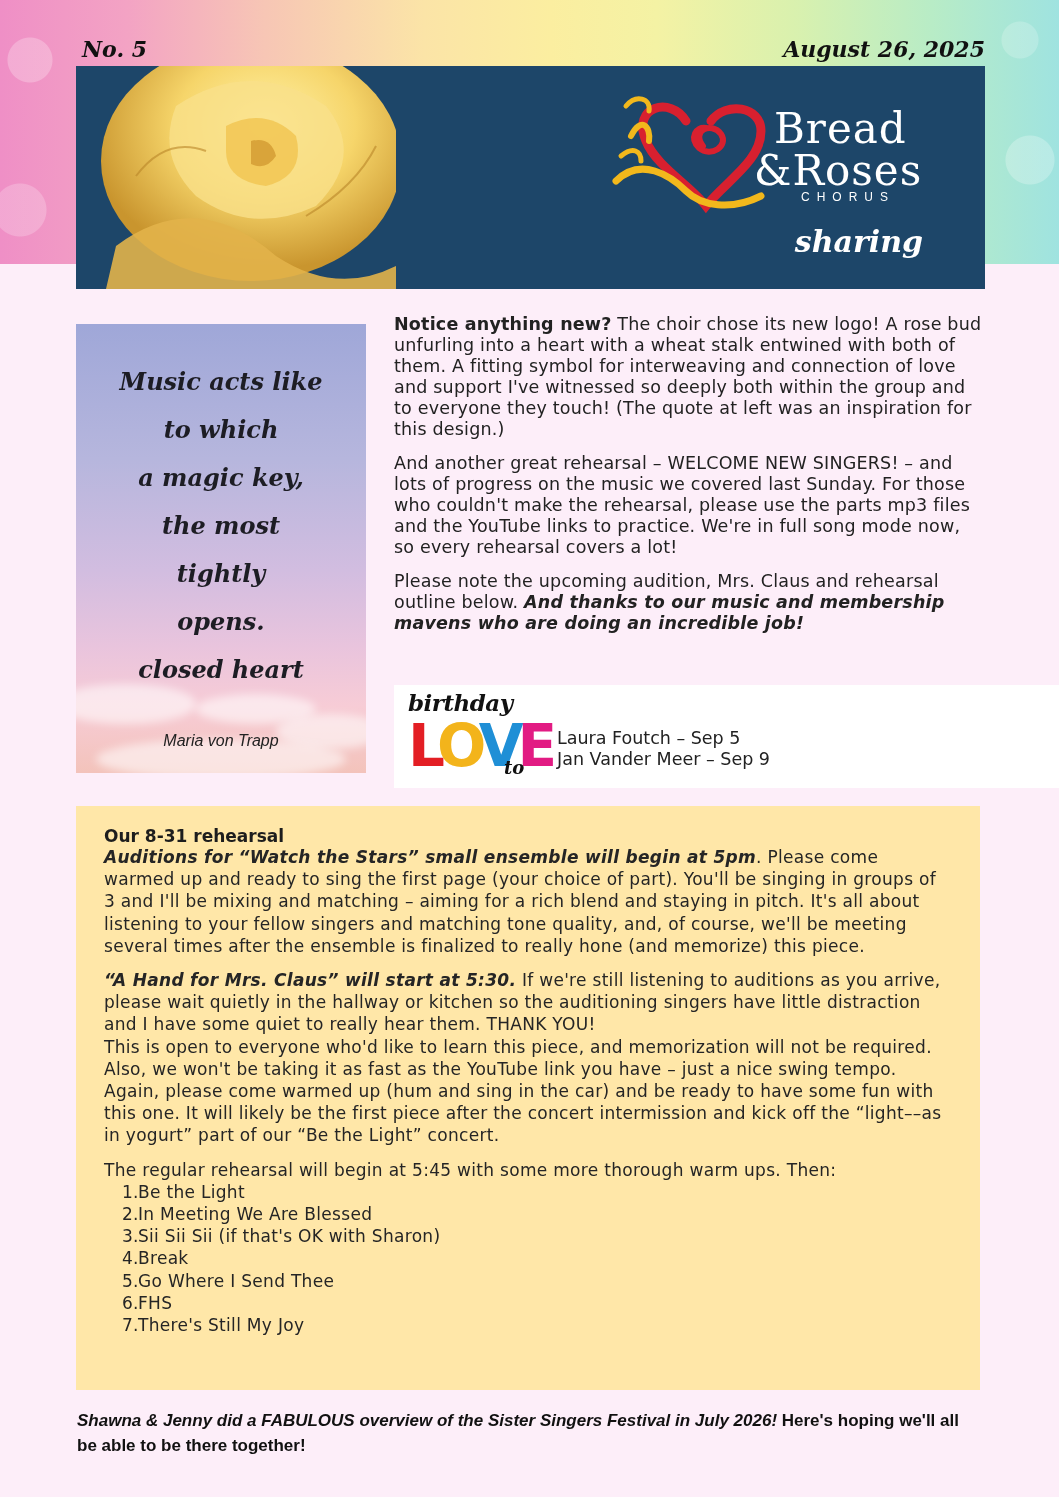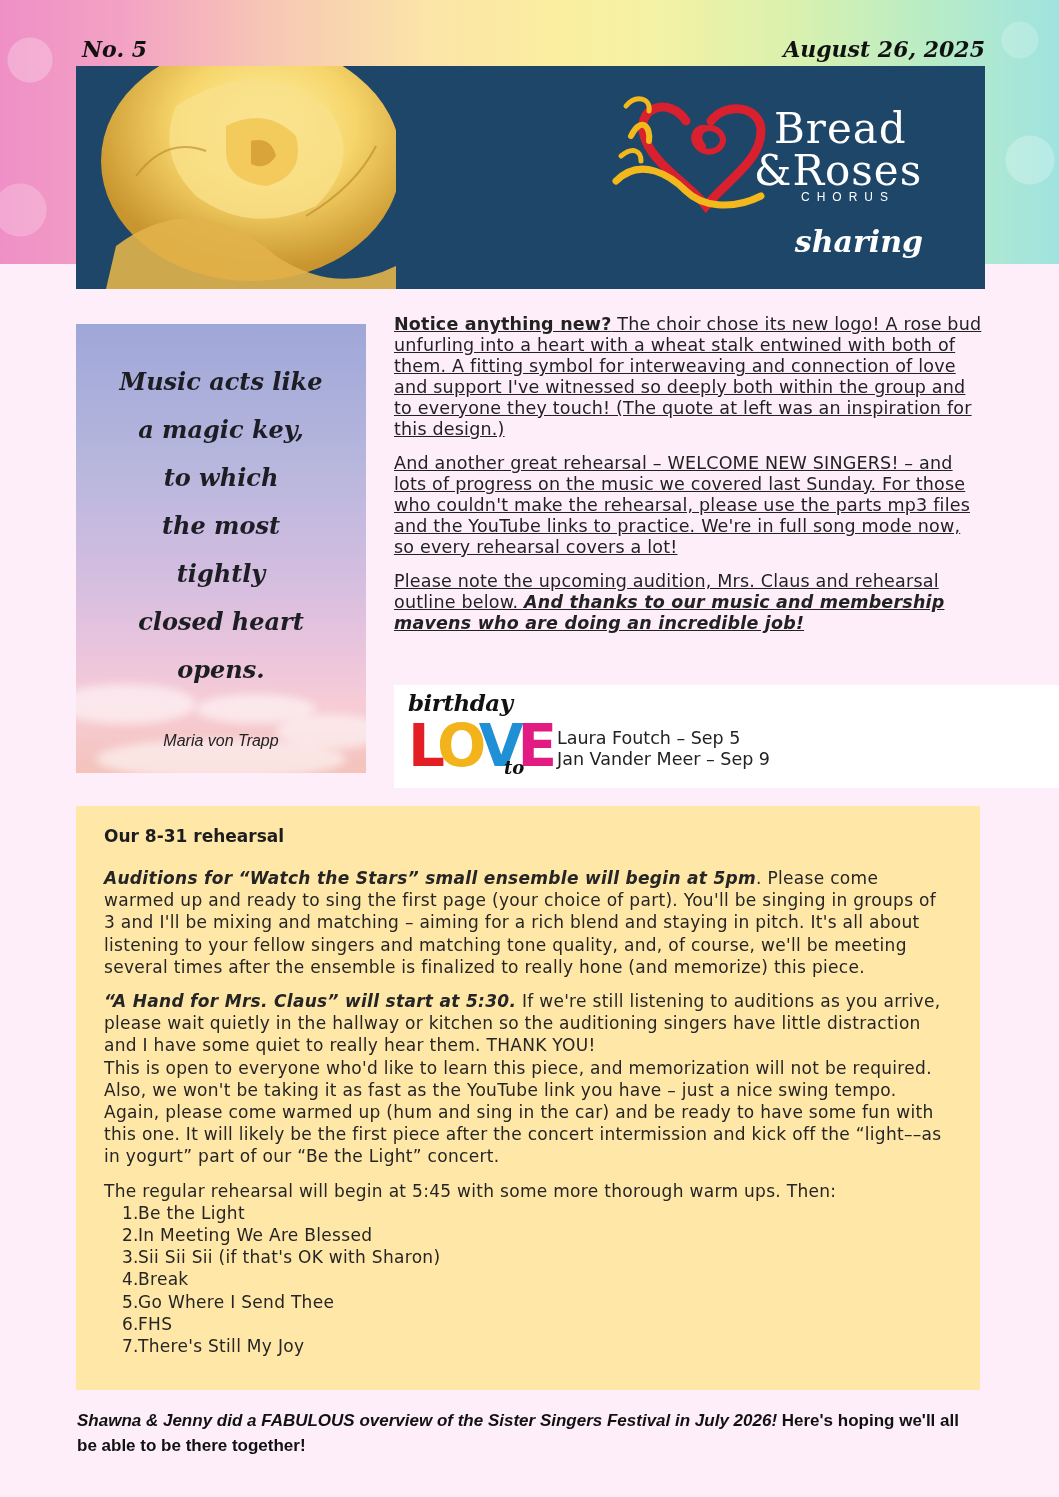--- a/index.html
+++ b/index.html
@@ -75,21 +75,21 @@
   }
   .notes {
     position: absolute; left: 394px; top: 314px; width: 590px;
   }
   .notes-title {
     font-family: "DejaVu Sans", sans-serif; font-weight: 200; font-size: 28px;
     color: #2a2a2a; letter-spacing: 1px; line-height: 36px;
   }
   .notes p {
     font-family: "DejaVu Sans", sans-serif; font-size: 17.5px; line-height: 21px;
-    color: #222; margin-bottom: 13px; letter-spacing: 0.2px; text-decoration: underline;
+    color: #222; margin-bottom: 13px; letter-spacing: 0.2px;
   }
   .notes b { font-weight: bold; }
   .notes i { font-style: italic; font-weight: bold; }
   .birthday {
     position: absolute; left: 394px; top: 685px; width: 699px; height: 103px;
     background: #fff;
   }
   .bday-word {
     position: absolute; left: 14px; top: 4px;
     font-family: "DejaVu Serif", serif; font-weight: bold; font-style: italic;
@@ -110,21 +110,21 @@
   .bday-list {
     position: absolute; left: 163px; top: 43px;
     font-family: "DejaVu Sans", sans-serif; font-size: 17.5px; line-height: 21px; color: #222;
   }
   .rehearsal {
     position: absolute; left: 76px; top: 806px; width: 904px; height: 584px;
     background: #ffe7a8; padding: 20px 28px 0 28px;
   }
   .rehearsal h3 {
     font-family: "DejaVu Sans", sans-serif; font-weight: bold; font-size: 17px;
-    color: #1d1d1d; margin-bottom: 21px;
+    color: #1d1d1d; margin-bottom: 0;
   }
   .rehearsal p {
     font-family: "DejaVu Sans", sans-serif; font-size: 17px; line-height: 22.2px;
     color: #252525; margin-bottom: 12px; letter-spacing: 0.3px;
   }
   .rehearsal p.tight { margin-bottom: 0; }
   .rehearsal i { font-style: italic; font-weight: bold; }
   .agenda { list-style: none; margin-left: 18px; }
   .agenda li {
     font-family: "DejaVu Sans", sans-serif; font-size: 17px; line-height: 22.2px; color: #252525;
@@ -177,26 +177,26 @@
   <div class="sharing">sharing</div>
 </div>
 
 <div class="quote-card">
   <div class="cloud" style="left:-20px;top:360px;width:140px;height:40px;"></div>
   <div class="cloud" style="left:120px;top:370px;width:120px;height:30px;"></div>
   <div class="cloud" style="left:200px;top:390px;width:110px;height:35px;"></div>
   <div class="cloud" style="left:20px;top:415px;width:250px;height:40px;"></div>
   <div class="quote-lines">
     <span class="quote-line">Music acts like</span>
+    <span class="quote-line">to which</span>
     <span class="quote-line">a magic key,</span>
-    <span class="quote-line">to which</span>
     <span class="quote-line">the most</span>
     <span class="quote-line">tightly</span>
+    <span class="quote-line">opens.</span>
     <span class="quote-line">closed heart</span>
-    <span class="quote-line">opens.</span>
   </div>
   <div class="quote-author">Maria von Trapp</div>
 </div>
 
 <div class="notes">
   <p><b>Notice anything new?</b><span> The choir chose its new logo! A rose bud unfurling into a heart with a wheat stalk entwined with both of them. A fitting symbol for interweaving and connection of love and support I've witnessed so deeply both within the group and to everyone they touch! (The quote at left was an inspiration for this design.)</span></p>
   <p>And another great rehearsal – WELCOME NEW SINGERS! – and lots of progress on the music we covered last Sunday. For those who couldn't make the rehearsal, please use the parts mp3 files and the YouTube links to practice. We're in full song mode now, so every rehearsal covers a lot!</p>
   <p><span>Please note the upcoming audition, Mrs. Claus and rehearsal outline below. </span><i>And thanks to our music and membership mavens who are doing an incredible job!</i></p>
 </div>
 

